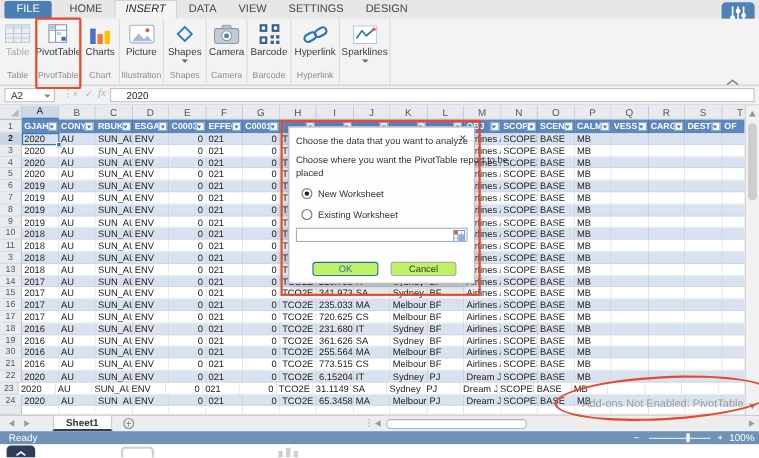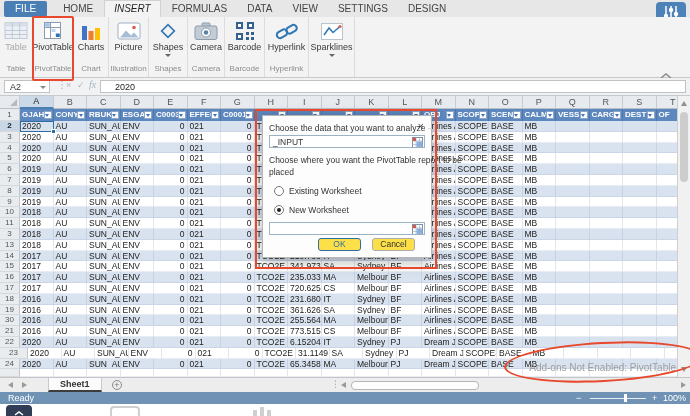--- a/index.html
+++ b/index.html
@@ -107,40 +107,39 @@
   .dlg-lbl{display:flex;align-items:center;margin:7px 6px 2px 6px;white-space:nowrap;}
   .dlg-lbl .line{flex:1;height:1px;background:#dadada;margin-left:3px;min-width:4px;}
   .dlg-lbl2{margin:0 6px 0 6px;}
   .dlg-input{position:relative;margin:1px 6px 0 6px;height:13px;background:#fff;border:1px solid #9eb2c6;
              line-height:11px;padding:1px 15px 0 3px;box-sizing:border-box;overflow:hidden;}
   .picker{position:absolute;right:1px;top:0.5px;}
   .radio-row{display:flex;align-items:center;margin:9px 6px 0 11px;}
   .radio{width:8px;height:8px;border:1px solid #777;border-radius:50%;background:#fff;margin-right:5px;position:relative;flex:none;box-sizing:content-box;}
   .radio.checked::after{content:'';position:absolute;left:2px;top:2px;width:4px;height:4px;border-radius:50%;background:#222;}
   .dlg-buttons{position:absolute;bottom:6px;right:16px;display:flex;gap:11px;}
-  .dlg-btn{width:43px;height:13px;line-height:11px;text-align:center;background:#fde047;border:1px solid #ababab;border-radius:3px;color:#333;box-sizing:border-box;}
+  .dlg-btn{width:60px;height:13px;line-height:11px;text-align:center;background:#bef264;border:1px solid #ababab;border-radius:3px;color:#333;box-sizing:border-box;}
   .dlg-btn.primary{border-color:#2e6da4;color:#2e6da4;}
 
   
   .anno{position:absolute;border:2px solid #e8482b;z-index:9;pointer-events:none;box-sizing:border-box;}
   #anno-pivot{left:32px;top:16px;width:42px;height:65px;border-radius:2px;}
   #anno-dialog{left:255px;top:109px;width:182px;height:160px;}
   #anno-ellipse{left:504px;top:342px;width:198px;height:40px;border-radius:50%;transform:rotate(-3deg);}
   #addons-note{position:absolute;left:498px;top:362px;width:178px;text-align:right;font-size:10px;color:#9f9f9f;z-index:4;}
 </style>
 </head>
 <body>
 
 <div id="app">
 
   <div id="tabrow">
       <div class="rtab file">FILE</div>
       <div class="rtab">HOME</div>
       <div class="rtab active">INSERT</div>
-      <div class="rtab">FORMULAS</div>
       <div class="rtab">DATA</div>
       <div class="rtab">VIEW</div>
       <div class="rtab">SETTINGS</div>
       <div class="rtab">DESIGN</div>
     </div>
   <div id="ribbon-settings">
     <span>
       <svg width="18" height="16" viewBox="0 0 18 16">
           <g stroke="#fff" stroke-width="1.5">
             <line x1="4" y1="1" x2="4" y2="15"></line>
@@ -841,21 +840,21 @@
         <div class="dcell" style="width: 33.5px;">Dream Je</div>
         <div class="dcell" style="width: 33.5px;">SCOPE3</div>
         <div class="dcell" style="width: 33.5px;">BASE</div>
         <div class="dcell" style="width: 33.5px;">MB</div>
         <div class="dcell" style="width: 33.5px;"></div>
         <div class="dcell" style="width: 33.5px;"></div>
         <div class="dcell" style="width: 33.5px;"></div>
         <div class="dcell" style="width: 33.5px;"></div>
       </div>
       <div class="grow" style="height: 10.8px;">
-        <div class="gut" style="width: 28px;">23</div>
+        <div class="gut" style="width: 17px;">23</div>
         <div class="dcell" style="width: 33.5px;">2020</div>
         <div class="dcell" style="width: 33.5px;">AU</div>
         <div class="dcell" style="width: 33.5px;">SUN_AU</div>
         <div class="dcell" style="width: 33.5px;">ENV</div>
         <div class="dcell right" style="width: 33.5px;">0</div>
         <div class="dcell" style="width: 33.5px;">021</div>
         <div class="dcell right" style="width: 33.5px;">0</div>
         <div class="dcell" style="width: 33.5px;">TCO2E</div>
         <div class="dcell right" style="width: 33.5px;">31.1149</div>
         <div class="dcell" style="width: 33.5px;">SA</div>
@@ -963,45 +962,34 @@
       </span>
   </div>
 
   <div id="dialog">
     <span class="dlg-close">×</span>
 
     <div class="dlg-lbl">
       <span>Choose the data that you want to analyze</span>
         <span class="line"></span>
     </div>
-    <div class="dlg-input">
-      <span>_INPUT</span>
-      <span class="picker">
-        <svg width="11" height="11" viewBox="0 0 11 11">
-            <rect x="0.5" y="0.5" width="10" height="10" fill="#fff" stroke="#7c8ea0"></rect>
-            <path d="M0.5 4h10M4 0.5v10M7.5 0.5v10M0.5 7.5h10" stroke="#aebdcb" stroke-width="0.8"></path>
-            <rect x="1" y="1" width="3" height="3" fill="#d9534f"></rect>
-            <rect x="4.5" y="4.5" width="6" height="6" fill="#7da7d9" opacity="0.85"></rect>
-          </svg>
-      </span>
-    </div>
 
     <div class="dlg-lbl">
       <span>Choose where you want the PivotTable report to be</span>
         <span class="line"></span>
     </div>
     <div class="dlg-lbl2">placed</div>
 
     <div class="radio-row">
+      <span class="radio checked"></span>
+      <span>New Worksheet</span>
+    </div>
+    <div class="radio-row">
       <span class="radio"></span>
       <span>Existing Worksheet</span>
-    </div>
-    <div class="radio-row">
-      <span class="radio checked"></span>
-      <span>New Worksheet</span>
     </div>
 
     <div class="dlg-input" style="margin-top:7px;">
       <span></span>
       <span class="picker">
         <svg width="11" height="11" viewBox="0 0 11 11">
             <rect x="0.5" y="0.5" width="10" height="10" fill="#fff" stroke="#7c8ea0"></rect>
             <path d="M0.5 4h10M4 0.5v10M7.5 0.5v10M0.5 7.5h10" stroke="#aebdcb" stroke-width="0.8"></path>
             <rect x="1" y="1" width="3" height="3" fill="#d9534f"></rect>
             <rect x="4.5" y="4.5" width="6" height="6" fill="#7da7d9" opacity="0.85"></rect>

